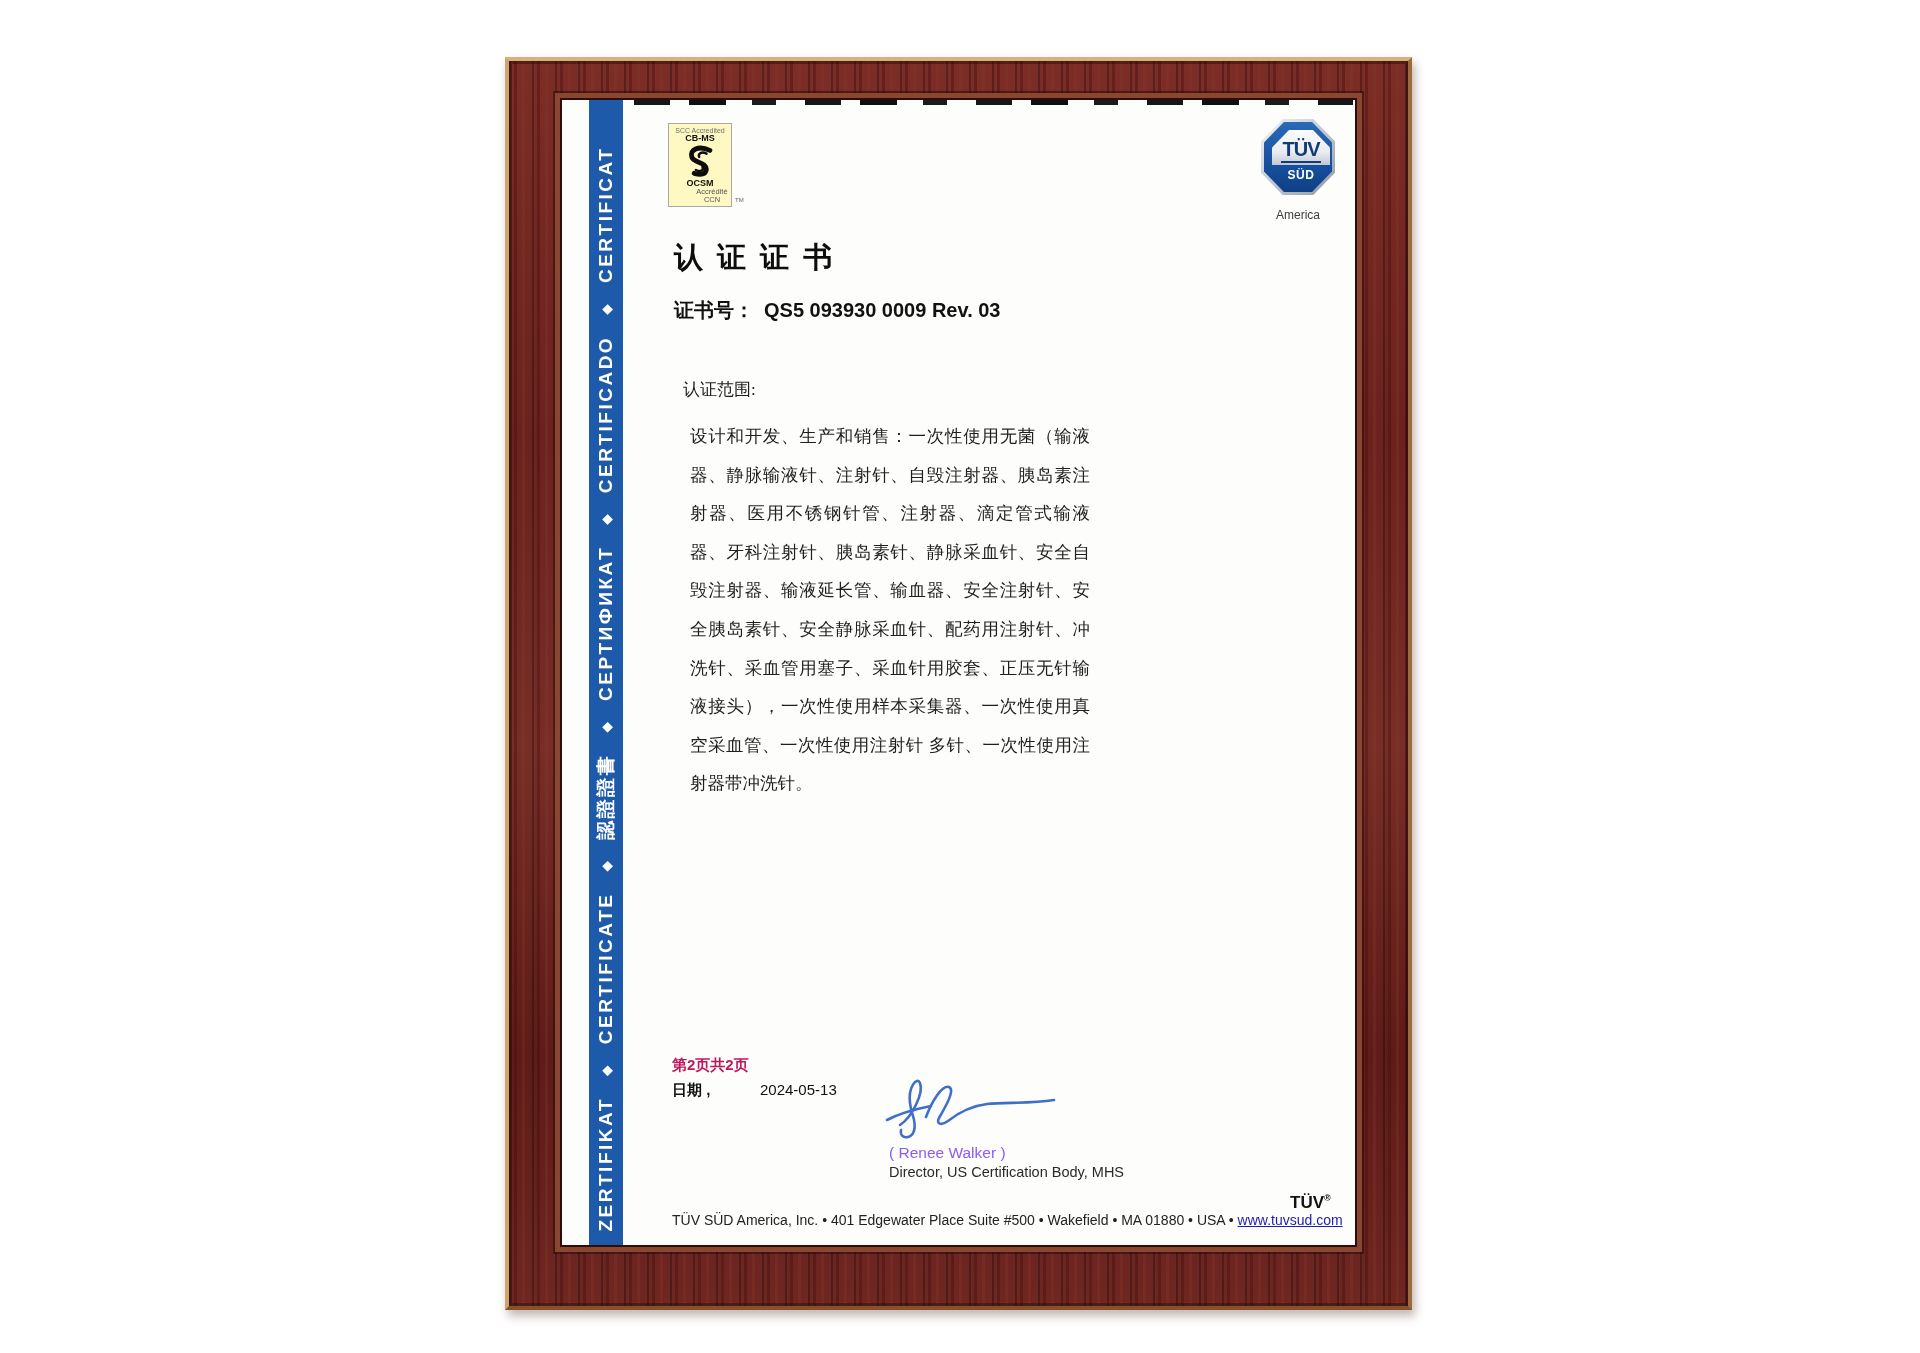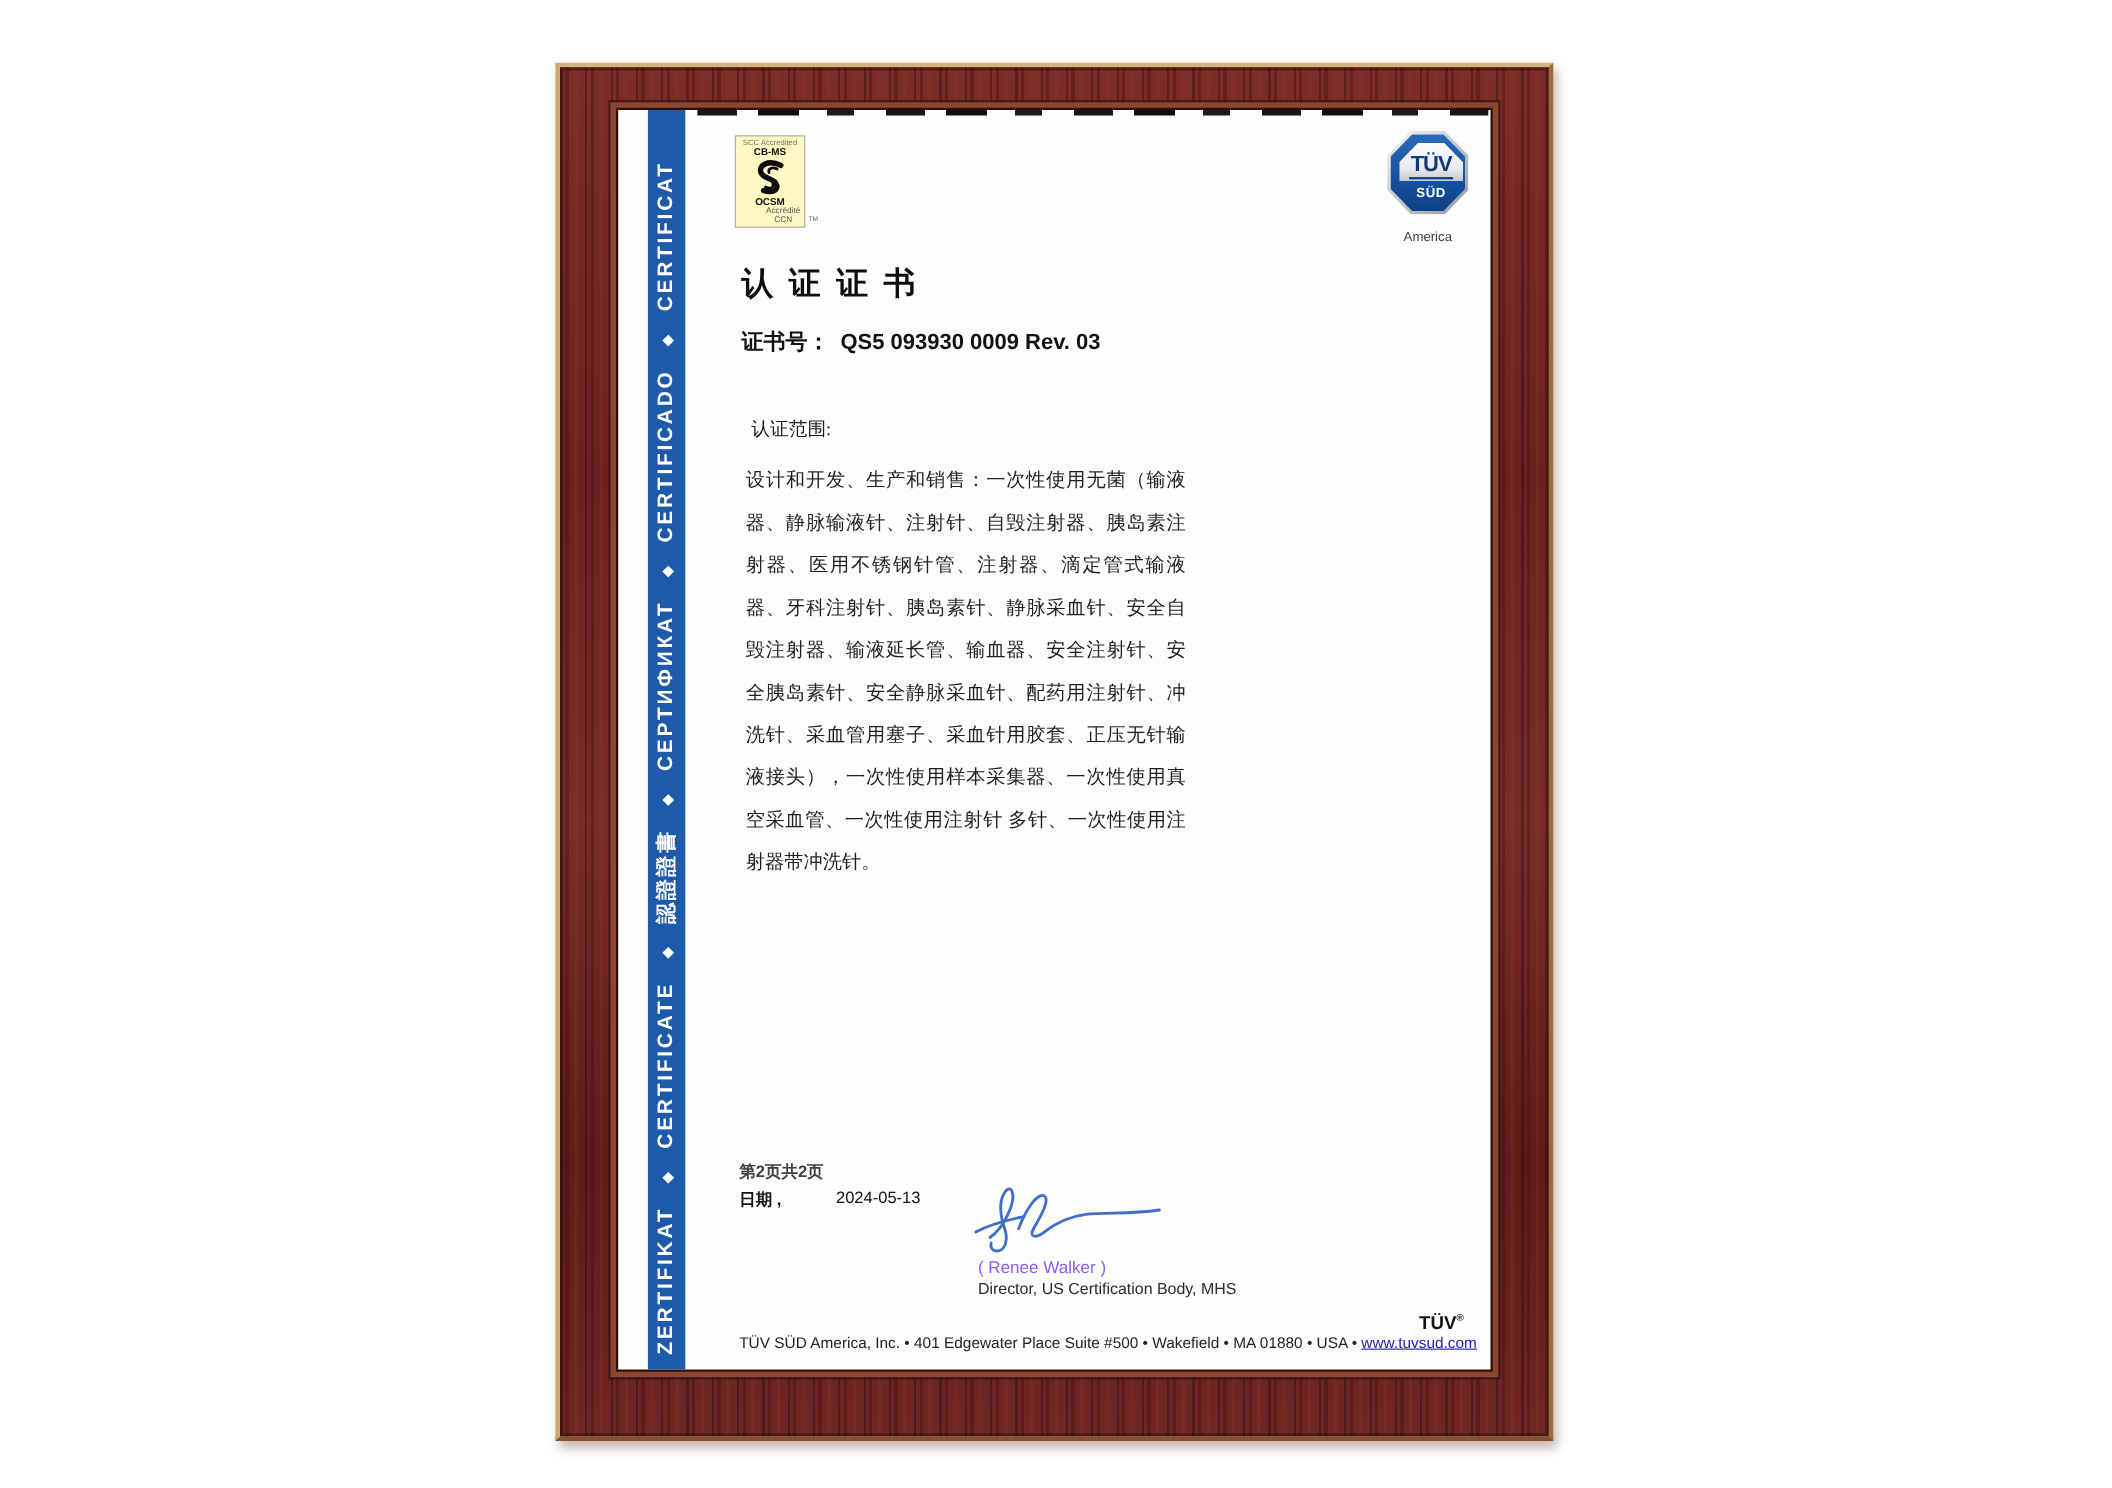--- a/index.html
+++ b/index.html
@@ -61,25 +61,25 @@
       font-size:12px;color:#3c3c3c;}
 
   
   #title{position:absolute;left:112px;top:138px;font-size:29px;font-weight:bold;color:#0d0d0d;
       letter-spacing:3px;white-space:pre;}
   #cert-line{position:absolute;left:112px;top:197px;font-size:20px;color:#111;white-space:nowrap;}
   #cert-line .lbl{font-weight:bold;margin-right:10px;}
   #cert-line .val{font-weight:600;}
   #scope-label{position:absolute;left:121px;top:278px;font-size:17px;color:#1c1c1c;
       font-family:"Liberation Serif",serif;}
-  #scope-body{position:absolute;left:116px;top:317px;width:400px;font-size:17.5px;color:#1f1f1f;
+  #scope-body{position:absolute;left:128px;top:317px;width:400px;font-size:17.5px;color:#1f1f1f;
       line-height:38.6px;text-align:justify;font-family:"Liberation Serif",serif;}
 
   
-  #page-info{position:absolute;left:110px;top:956px;font-size:15px;color:#404040;font-weight:600;}
+  #page-info{position:absolute;left:110px;top:956px;font-size:15px;color:#be185d;font-weight:600;}
   #date-row{position:absolute;left:110px;top:981px;font-size:15px;color:#111;display:flex;}
   #date-row .lbl{font-weight:bold;width:88px;}
   #signature{position:absolute;left:322px;top:975px;}
   #signer-name{position:absolute;left:327px;top:1044px;font-size:15.5px;color:#8b5cf6;}
   #signer-title{position:absolute;left:327px;top:1064px;font-size:14.5px;color:#2a2a2a;}
   #footer-line{position:absolute;left:110px;top:1112px;font-size:14px;color:#222;white-space:nowrap;}
   #footer-line a{color:#1d1db2;text-decoration:underline;}
   #tuv-mark{position:absolute;left:728px;top:1093px;font-size:17px;font-weight:bold;color:#111;}
   #tuv-mark sup{font-size:9px;}
 </style>

